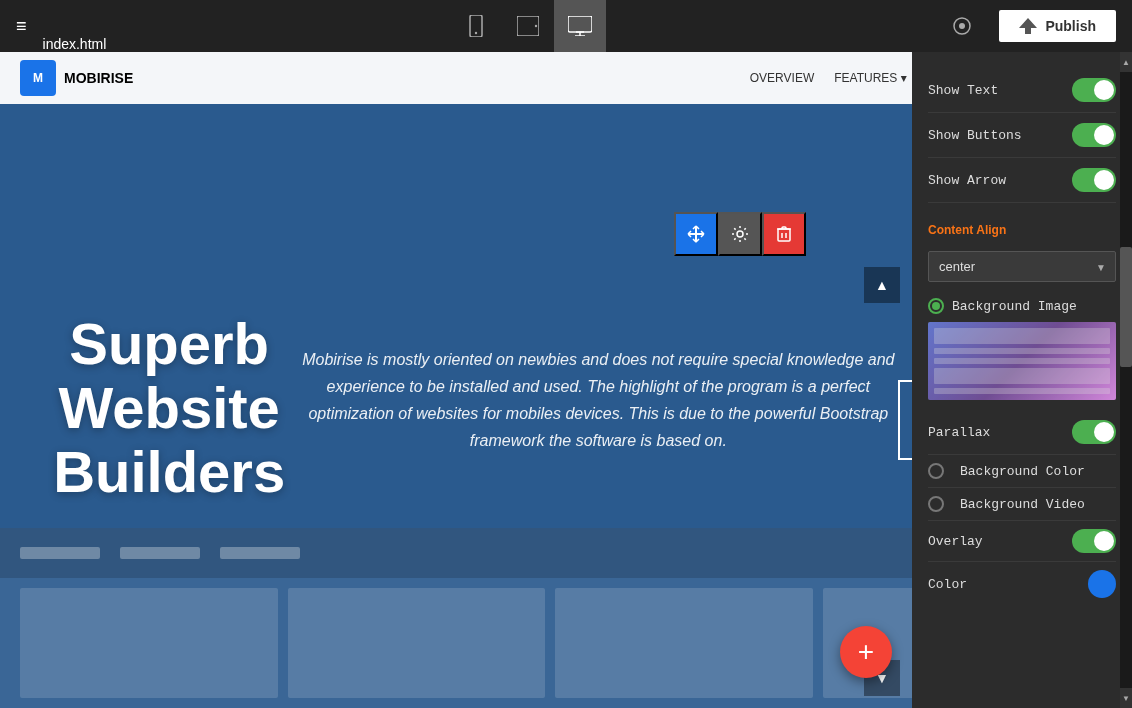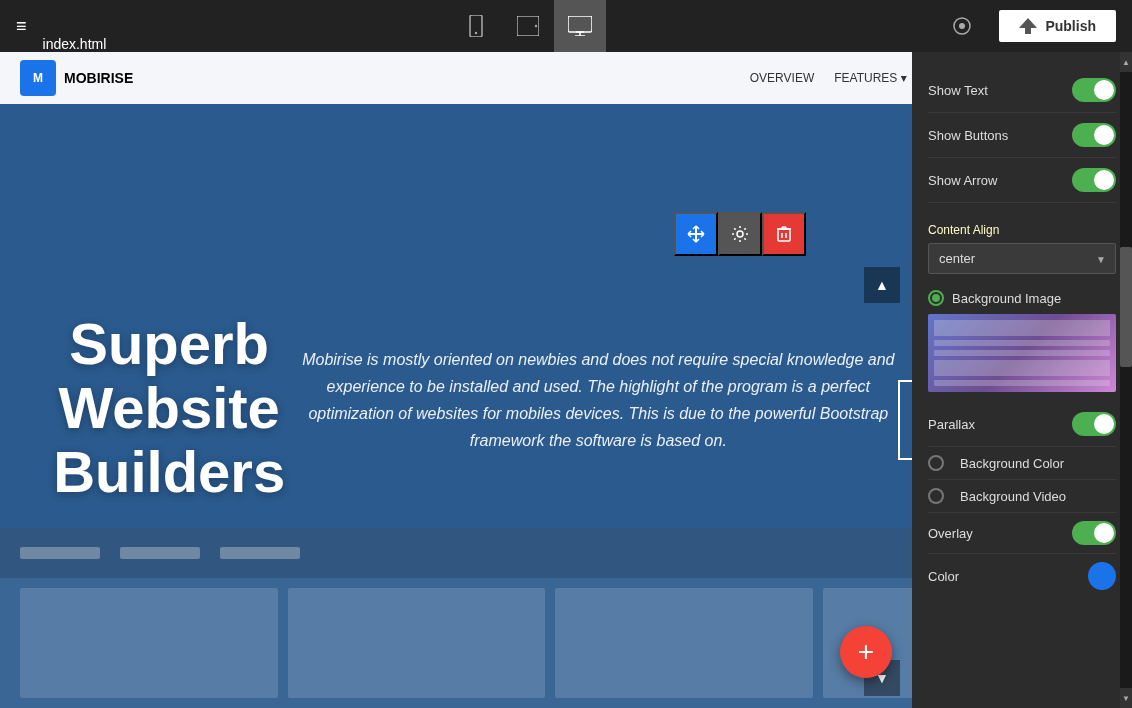--- a/index.html
+++ b/index.html
@@ -91,32 +91,32 @@
     .settings-panel {
       position: absolute; top: 0; right: 0; width: 220px; height: 656px;
       background: #2c2c2c; color: #fff; overflow-y: auto; z-index: 40;
     }
     .panel-inner { padding: 16px 16px 80px 16px; }
     .panel-row {
       display: flex; align-items: center; justify-content: space-between;
       padding: 10px 0; border-bottom: 1px solid #3a3a3a;
     }
     .panel-row:last-child { border-bottom: none; }
-    .panel-label { font-size: 13px; color: #ddd; }
+    .panel-label { font-size: 13px; color: #ddd; font-family: Liberation Mono, monospace; }
     .toggle {
       width: 44px; height: 24px; border-radius: 12px; background: #4caf50;
       position: relative; cursor: pointer; flex-shrink: 0;
     }
     .toggle::after {
       content: ''; position: absolute; top: 2px; right: 2px;
       width: 20px; height: 20px; border-radius: 50%; background: #fff;
     }
 
     
-    .panel-section-label { font-size: 12px; color: #fef9c3; padding: 10px 0 6px 0; }
+    .panel-section-label { font-size: 12px; color: #f97316; padding: 10px 0 14px 0; font-weight: bold; }
     .panel-select {
       width: 100%; background: #3a3a3a; border: 1px solid #555; color: #ddd;
       padding: 7px 10px; font-size: 13px; border-radius: 2px; cursor: pointer;
       appearance: none; -webkit-appearance: none;
     }
     .select-wrapper { position: relative; }
     .select-arrow {
       position: absolute; right: 10px; top: 50%; transform: translateY(-50%);
       color: #aaa; font-size: 10px; pointer-events: none;
     }

